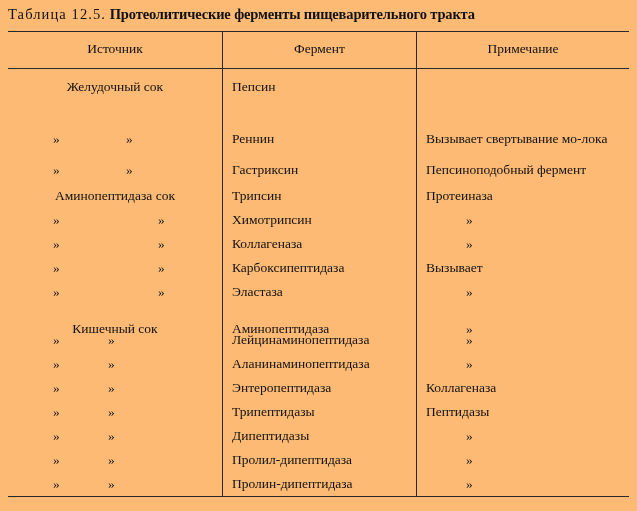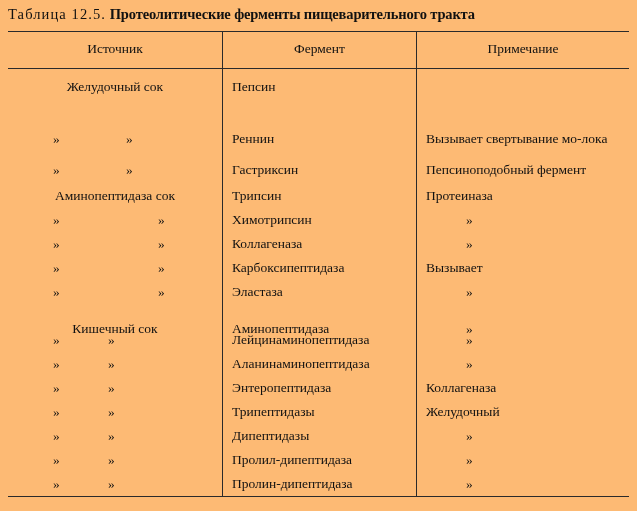--- a/index.html
+++ b/index.html
@@ -230,21 +230,21 @@
         <div class="row" style="top: 311px; height: 24px;">
           <span class="ditto" style="left: 45px;">»</span>
           <span class="ditto" style="left: 100px;">»</span>
           <div class="cell enz">Энтеропептидаза</div>
           <div class="cell note">Коллагеназа</div>
         </div>
         <div class="row" style="top: 335px; height: 24px;">
           <span class="ditto" style="left: 45px;">»</span>
           <span class="ditto" style="left: 100px;">»</span>
           <div class="cell enz">Трипептидазы</div>
-          <div class="cell note">Желудочный</div>
+          <div class="cell note">Пептидазы</div>
         </div>
         <div class="row" style="top: 359px; height: 24px;">
           <span class="ditto" style="left: 45px;">»</span>
           <span class="ditto" style="left: 100px;">»</span>
           <div class="cell enz">Дипептидазы</div>
           <div class="cell note">
             <span class="ditto-note">»</span>
           </div>
         </div>
         <div class="row" style="top: 383px; height: 24px;">

